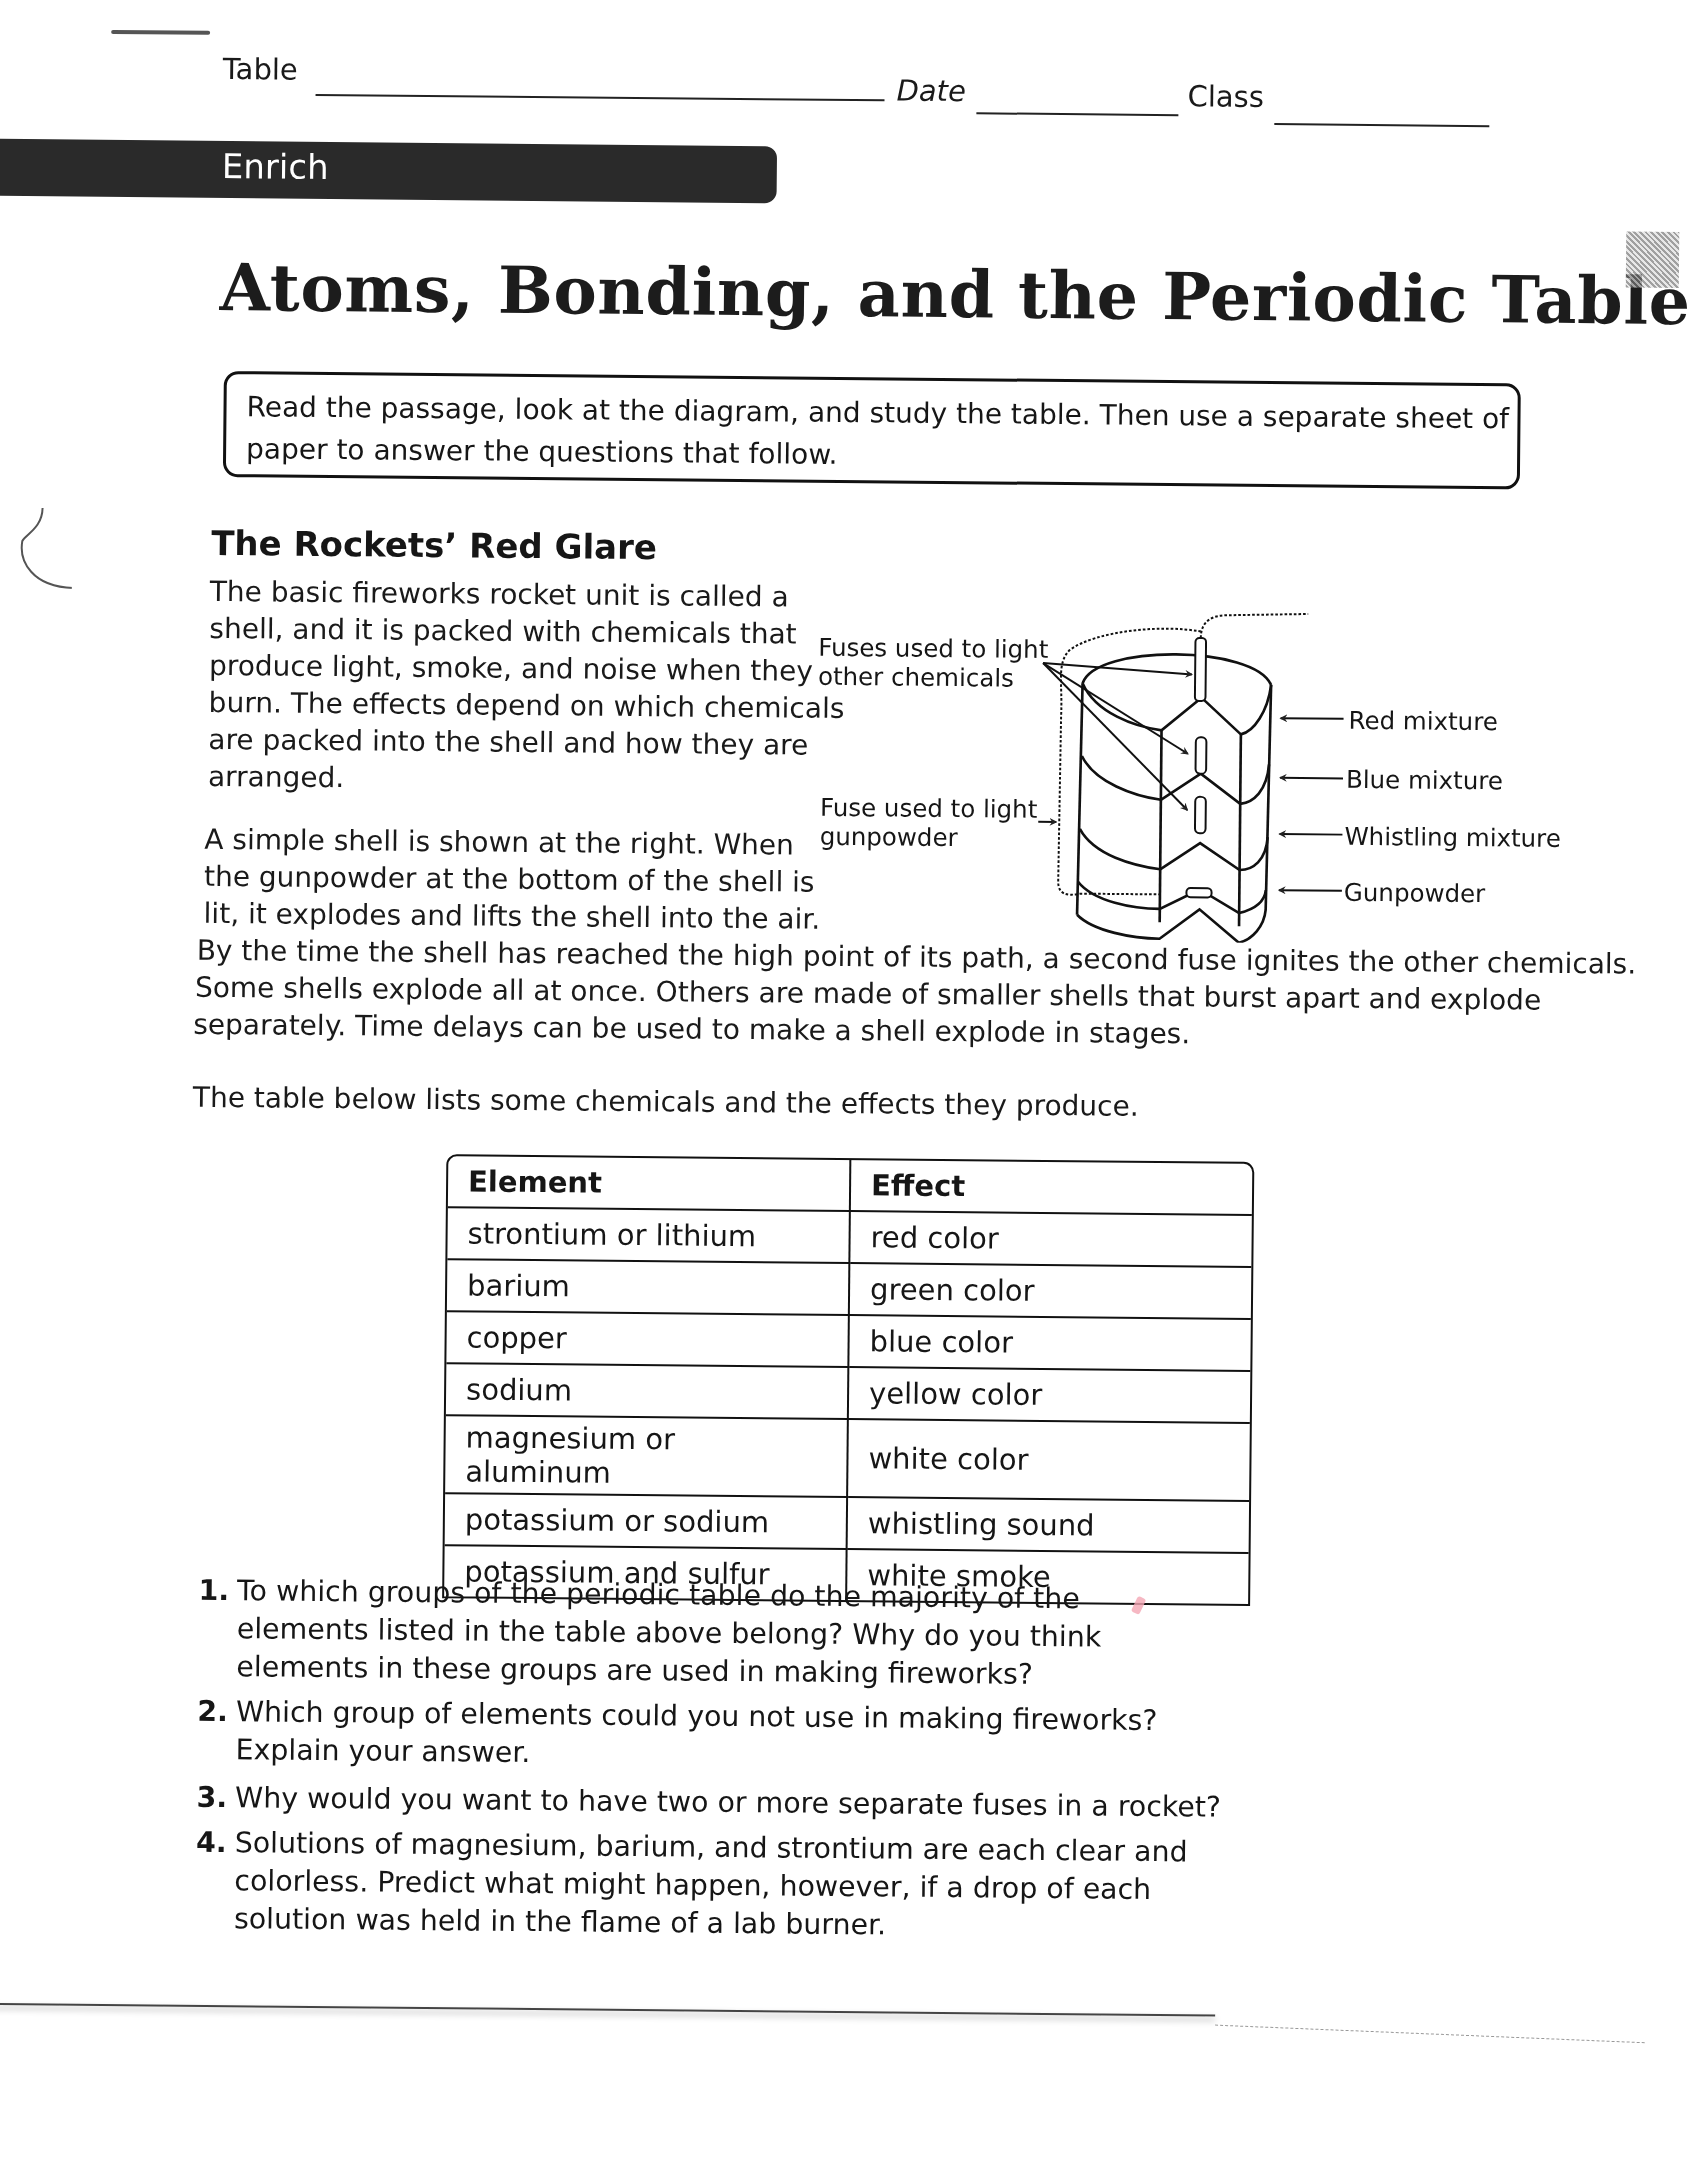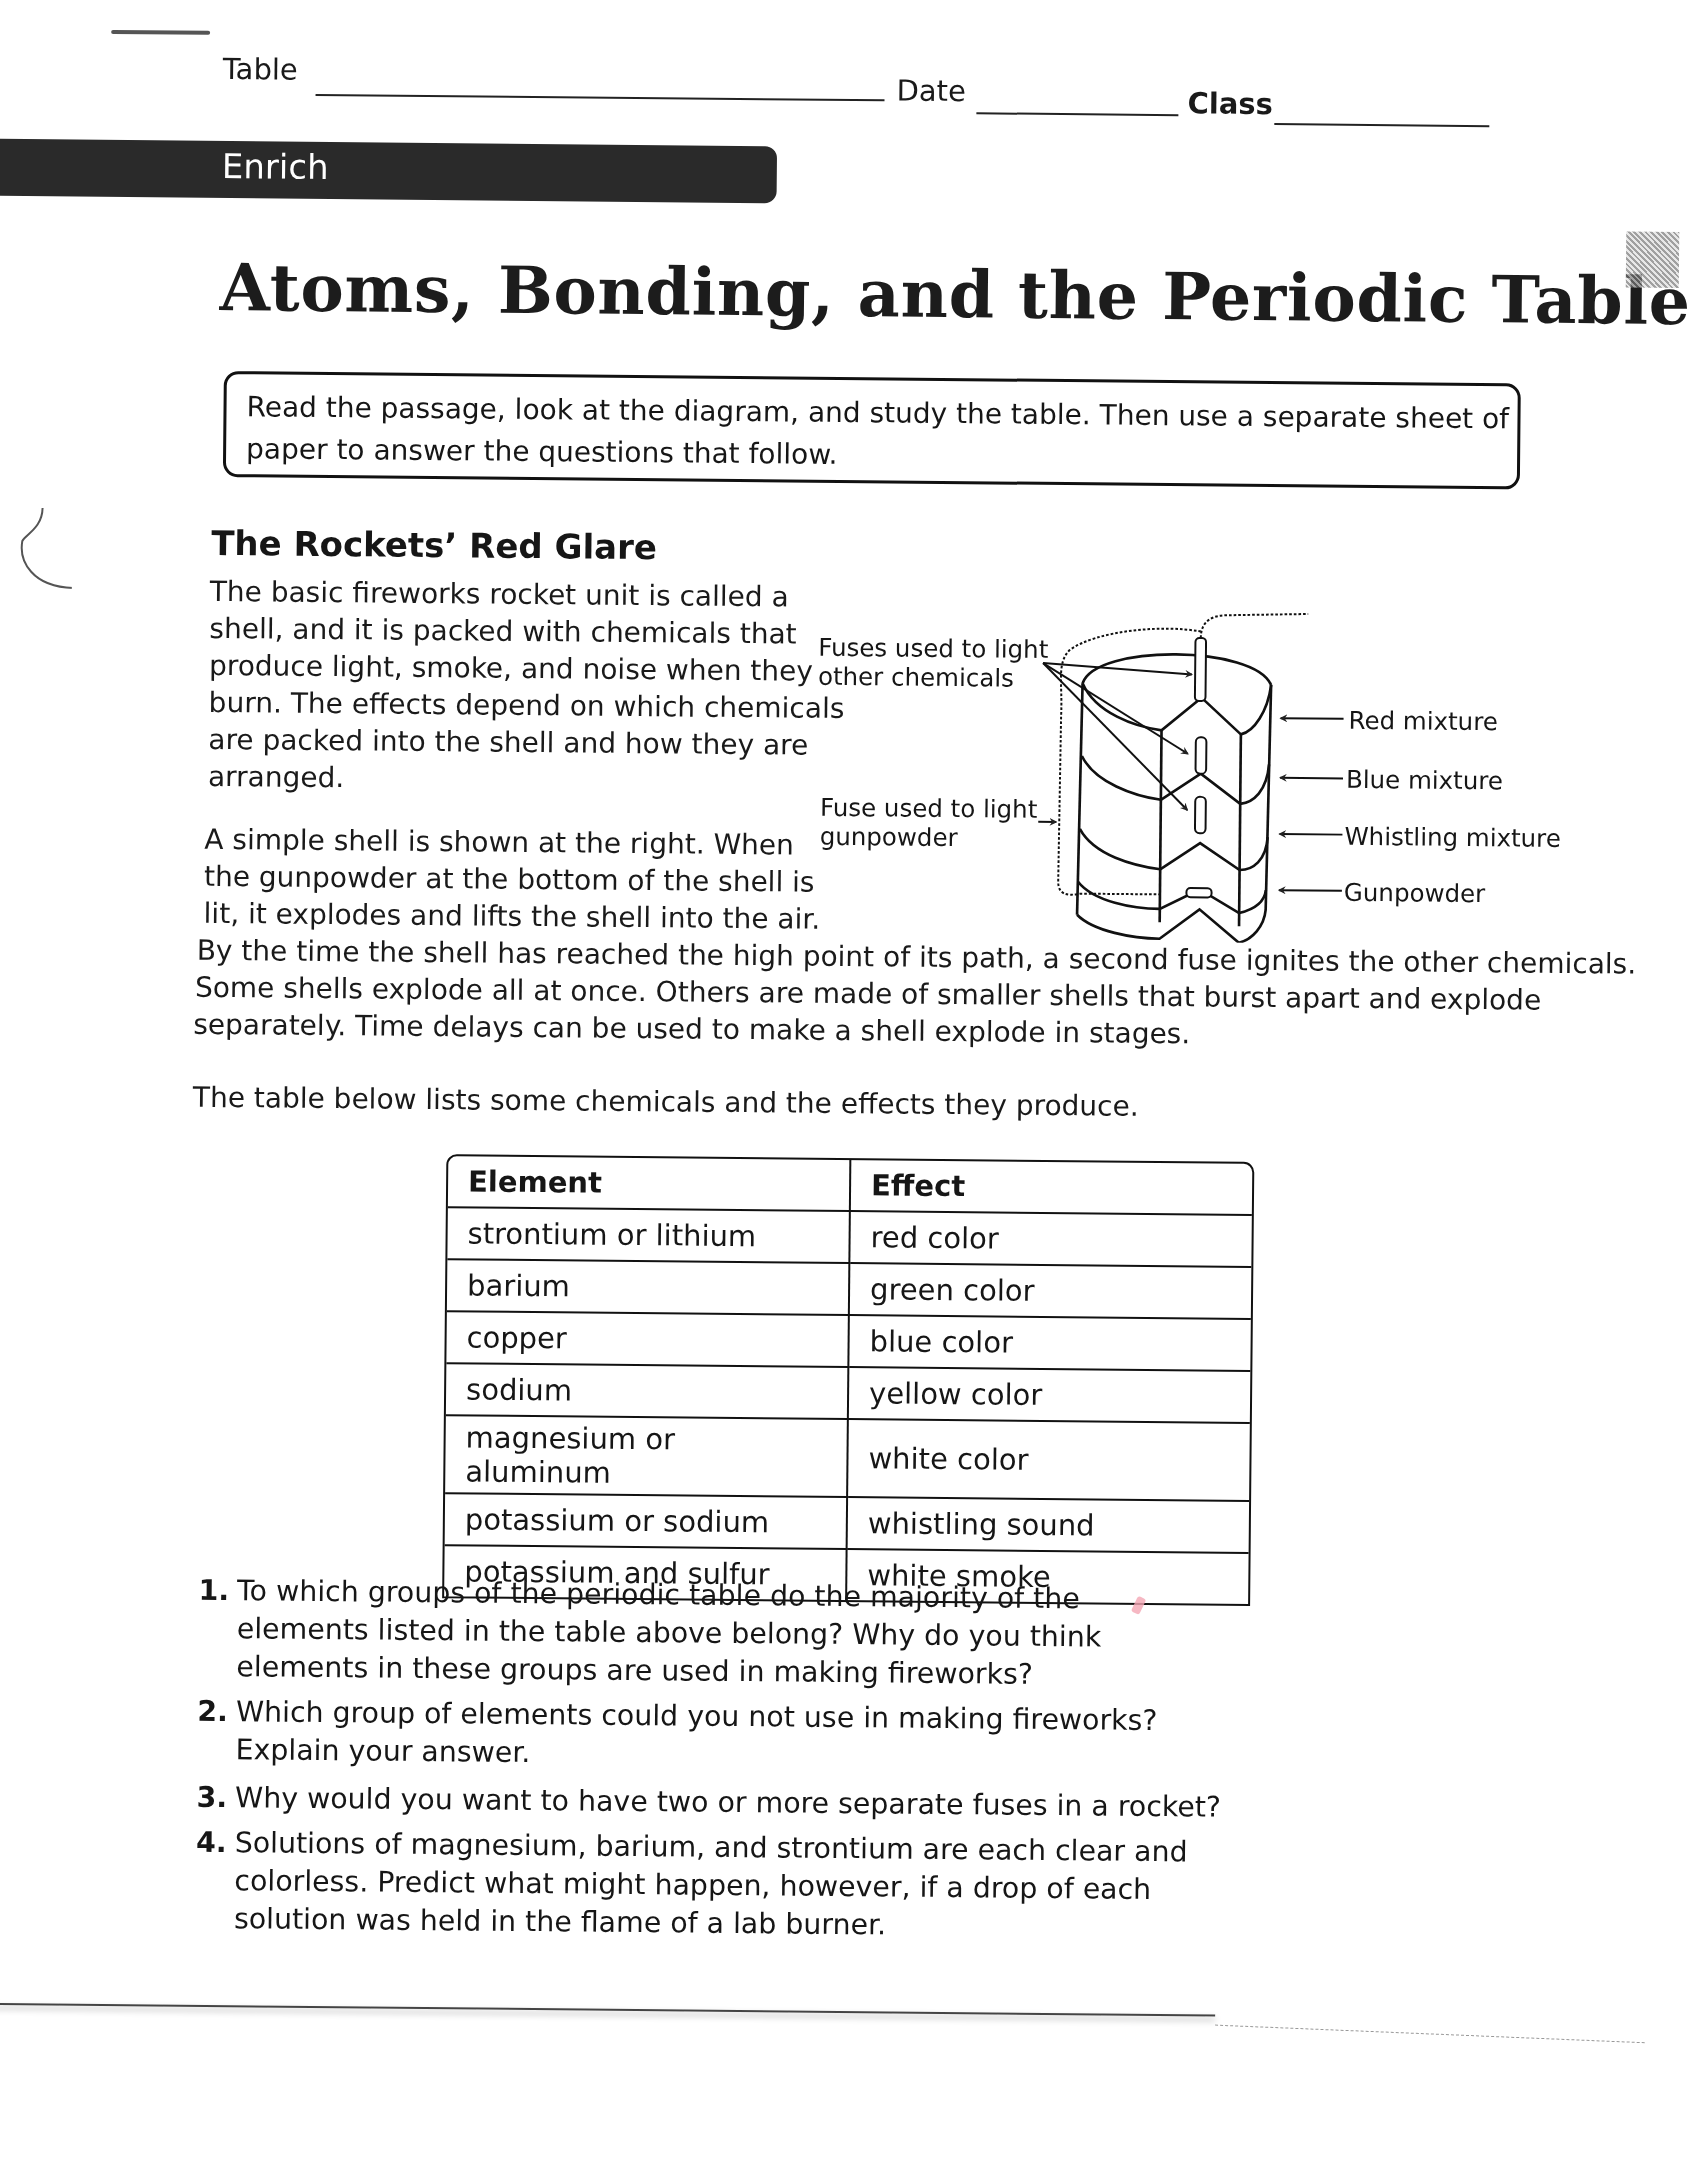--- a/index.html
+++ b/index.html
@@ -47,24 +47,24 @@
 </head>
 <body>
 
 <div class="page">
 
   <div class="top-stub"></div>
 
   <span class="hdr-label" style="left:213px; top:58px;">Table</span>
   <div class="hdr-line" style="left:306px; top:99px; width:569px;"></div>
 
-  <span class="hdr-label" style="left:887px; top:73px;">Date</span>
+  <span class="hdr-label" style="left:887px; top:73px;font-style:italic;">Date</span>
   <div class="hdr-line" style="left:967px; top:111px; width:202px;"></div>
 
-  <span class="hdr-label" style="left:1178px; top:83px;font-weight:bold;">Class</span>
+  <span class="hdr-label" style="left:1178px; top:76px;">Class</span>
   <div class="hdr-line" style="left:1265px; top:119px; width:215px;"></div>
 
   <div class="enrich-bar"></div>
   <span class="enrich-label">Enrich</span>
 
   <div class="title">Atoms, Bonding, and the Periodic Table</div>
 
   <div class="instructions">
     <span style="display:block; white-space:nowrap;">Read the passage, look at the diagram, and study the table. Then use a separate sheet of</span>
     <span style="display:block; white-space:nowrap;">paper to answer the questions that follow.</span>

